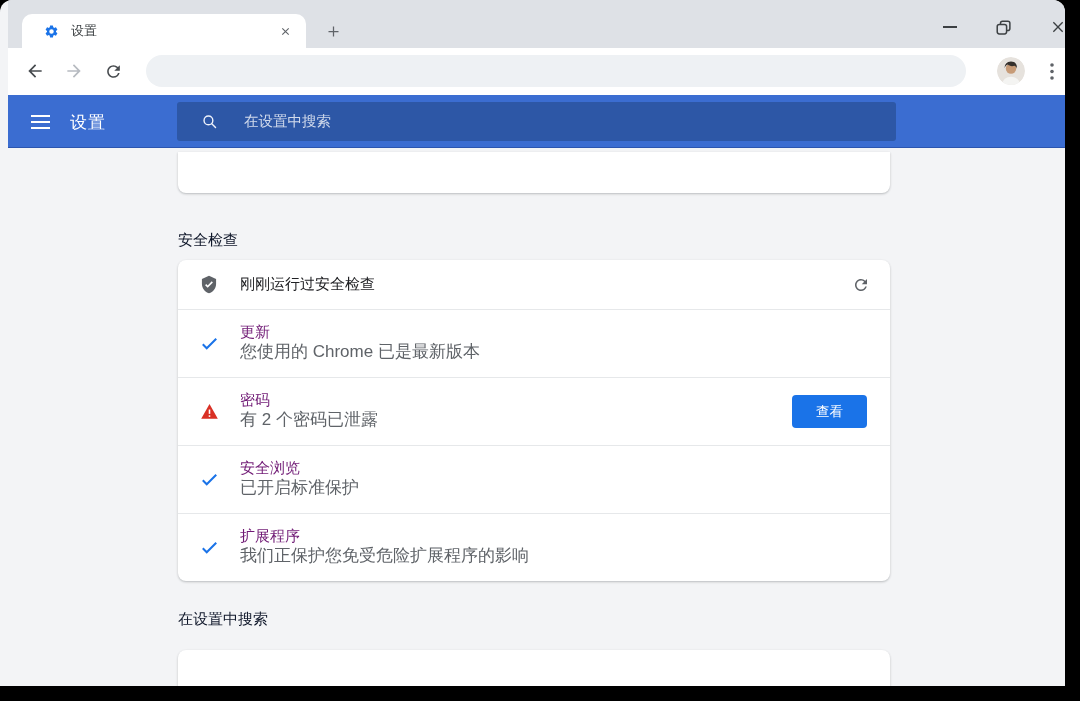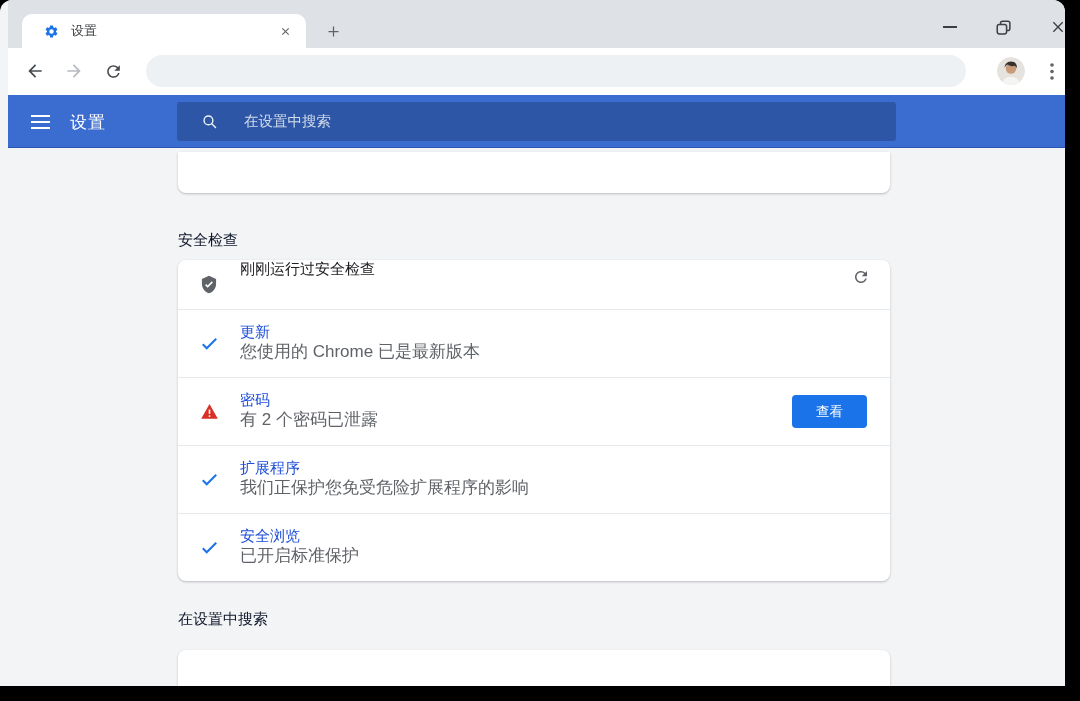--- a/index.html
+++ b/index.html
@@ -39,28 +39,28 @@
   
   .content { position:absolute; top:148px; left:0; width:1065px; height:538px; background:#f3f4f6; }
   .card { position:absolute; left:178px; width:712px; background:#fff;
           box-shadow:0 1px 2px rgba(60,64,67,0.22), 0 1px 3px rgba(60,64,67,0.1); }
   .card-top-partial { top:4px; height:41px; border-radius:0 0 8px 8px; }
   .card-bottom-partial { top:502px; height:44px; border-radius:8px 8px 0 0; }
   .section-heading { position:absolute; left:178px; font-size:15px; font-weight:500; color:#0f172a; }
   .heading-safety { top:83px; } .heading-privacy { top:462px; }
   .safety-card { top:112px; border-radius:8px; }
 
-  .status-row { height:49px; display:flex; }
+  .status-row { height:49px; display:flex; align-items:center; }
   .icon-col { width:62px; display:flex; align-items:center; justify-content:center; flex:0 0 62px; }
   .status-label { font-size:15px; color:#202124; flex:1; }
   .refresh-btn { width:34px; height:34px; margin-right:12px; display:flex; align-items:center; justify-content:center; border-radius:50%; }
 
   .check-row { height:68px; display:flex; border-top:1px solid #e6e8ea; }
   .row-text { padding-top:12px; }
-  .row-title { font-size:15px; color:#1d4ed8; line-height:20px; }
+  .row-title { font-size:15px; color:#701a75; line-height:20px; }
   .row-sub { font-size:17px; color:#5f6368; line-height:20px; margin-top:0; }
   .action-btn { margin-left:auto; align-self:center; margin-right:23px; min-width:75px; height:33px;
                 border:none; border-radius:4px; color:#fff; font-size:13.5px; font-weight:500;
                 font-family:inherit; display:flex; align-items:center; justify-content:center; padding:0 16px;text-align:right; }
 </style>
 </head>
 <body>
 
 <div class="stage">
   <div class="window">
@@ -200,36 +200,36 @@
           <button class="action-btn" style="background: rgb(26, 115, 232);">查看</button>
         </div>
 
         <div class="check-row">
           <span class="icon-col">
             <svg width="19" height="19" viewBox="0 0 24 24" fill="none" stroke="#1a73e8" stroke-width="2.6">
                 <path d="M3.5 13l5 5L20.5 6"></path>
               </svg>
           </span>
           <div class="row-text">
+            <div class="row-title">安全浏览</div>
+            <div class="row-sub">已开启标准保护</div>
+          </div>
+        </div>
+
+        <div class="check-row">
+          <span class="icon-col">
+            <svg width="19" height="19" viewBox="0 0 24 24" fill="none" stroke="#1a73e8" stroke-width="2.6">
+                <path d="M3.5 13l5 5L20.5 6"></path>
+              </svg>
+          </span>
+          <div class="row-text">
             <div class="row-title">扩展程序</div>
             <div class="row-sub">我们正保护您免受危险扩展程序的影响</div>
           </div>
         </div>
-
-        <div class="check-row">
-          <span class="icon-col">
-            <svg width="19" height="19" viewBox="0 0 24 24" fill="none" stroke="#1a73e8" stroke-width="2.6">
-                <path d="M3.5 13l5 5L20.5 6"></path>
-              </svg>
-          </span>
-          <div class="row-text">
-            <div class="row-title">安全浏览</div>
-            <div class="row-sub">已开启标准保护</div>
-          </div>
-        </div>
       </div>
 
       <div class="section-heading heading-privacy">在设置中搜索</div>
 
       <div class="card card-bottom-partial"></div>
     </div>
 
   </div>
 </div>
 

